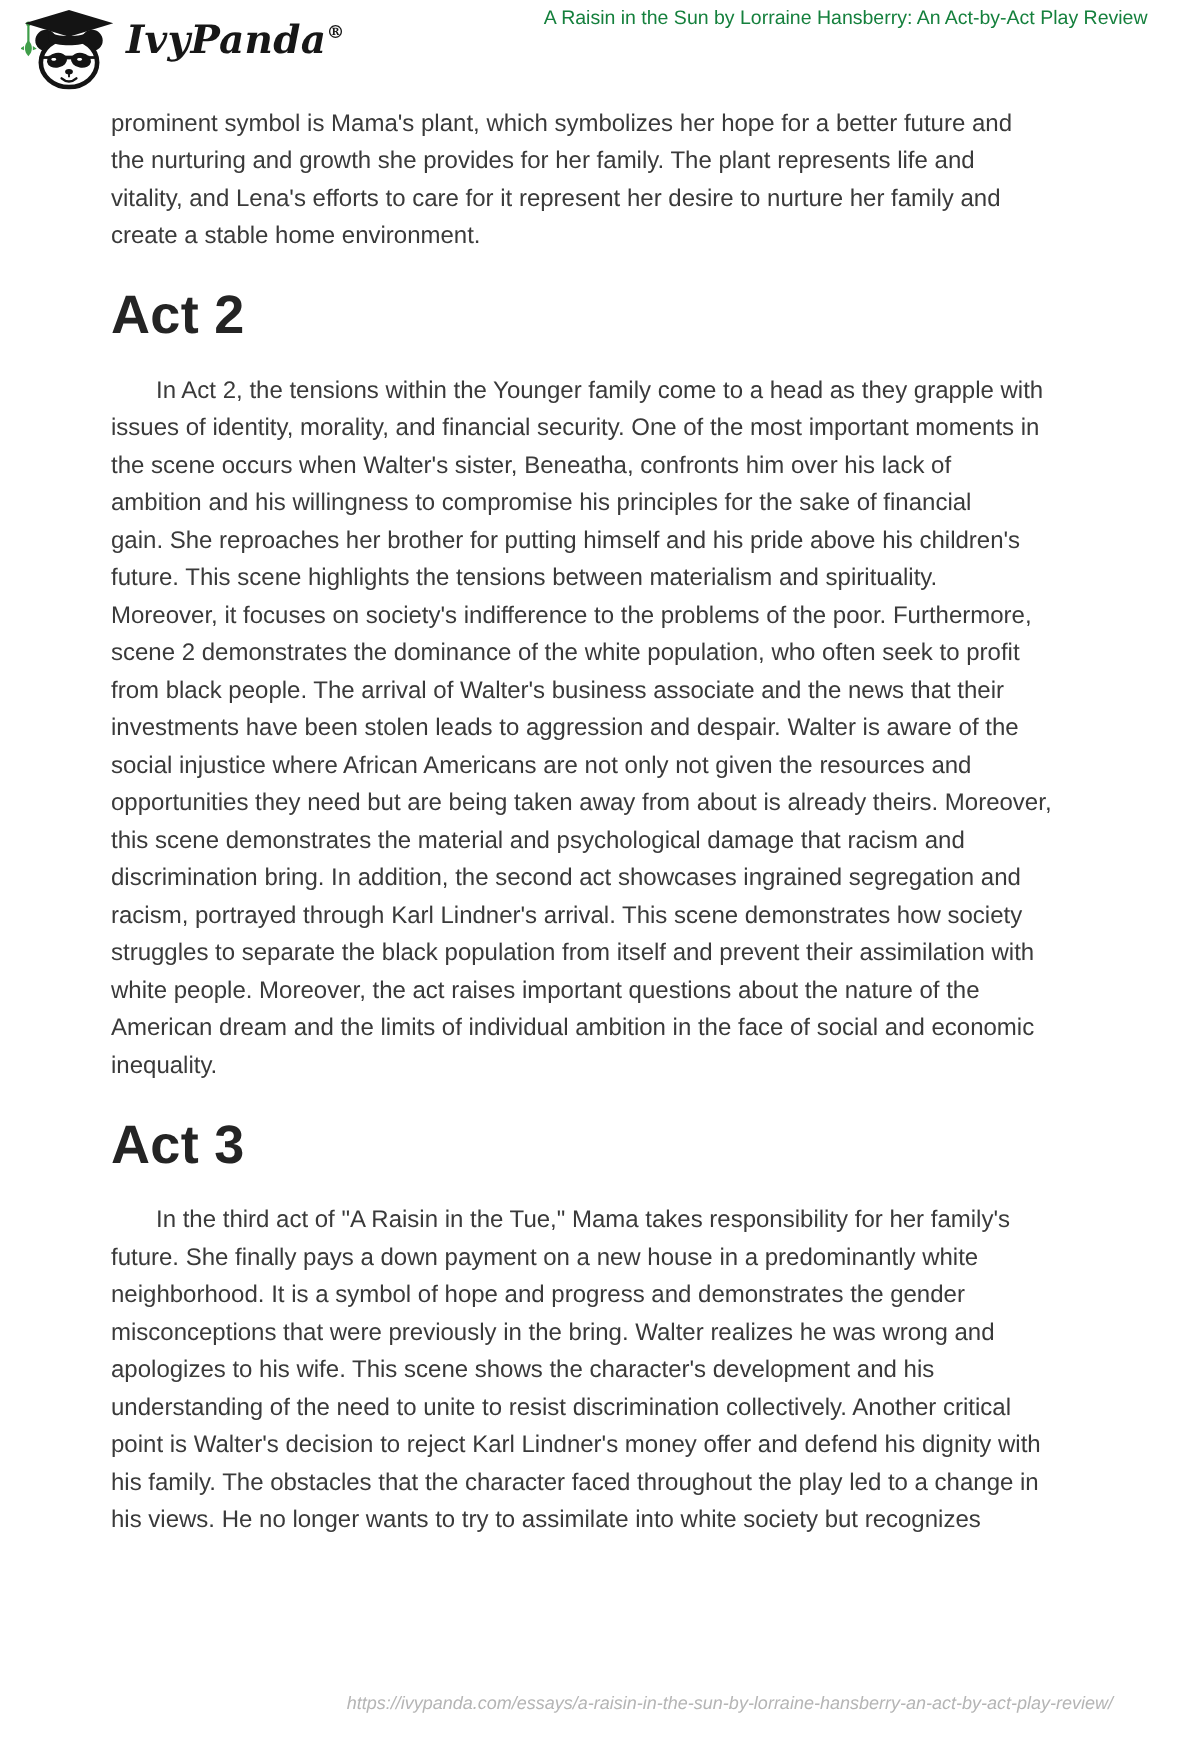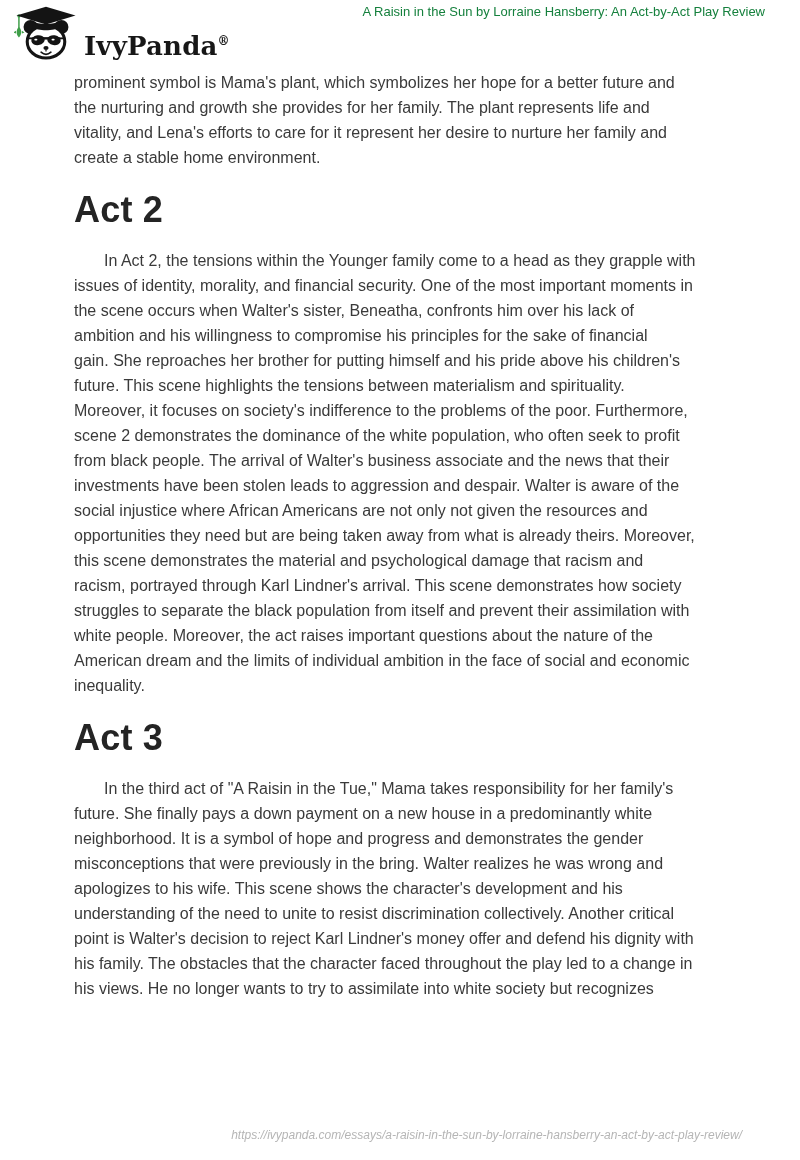--- a/index.html
+++ b/index.html
@@ -21,21 +21,22 @@
     position: absolute;
     top: 0; left: 0; right: 0;
     height: 64px;
     display: flex;
     align-items: flex-start;
     padding: 4px 35px 0 14px;
     box-sizing: border-box;
   }
   .brand {
     display: flex;
-    align-items: flex-end;
+    align-items: flex-start;
+    font-style: italic;
   }
   .brand svg { display: block; }
   .brand-name {
     font-family: "DejaVu Serif", "Liberation Serif", serif;
     font-weight: 700;
     font-size: 26px;
     color: #171717;
     margin-left: 6px;
     margin-top: 8px;
     letter-spacing: 0.2px;
@@ -145,22 +146,23 @@
         <div class="tl">issues of identity, morality, and financial security. One of the most important moments in</div>
         <div class="tl">the scene occurs when Walter's sister, Beneatha, confronts him over his lack of</div>
         <div class="tl">ambition and his willingness to compromise his principles for the sake of financial</div>
         <div class="tl">gain. She reproaches her brother for putting himself and his pride above his children's</div>
         <div class="tl">future. This scene highlights the tensions between materialism and spirituality.</div>
         <div class="tl">Moreover, it focuses on society's indifference to the problems of the poor. Furthermore,</div>
         <div class="tl">scene 2 demonstrates the dominance of the white population, who often seek to profit</div>
         <div class="tl">from black people. The arrival of Walter's business associate and the news that their</div>
         <div class="tl">investments have been stolen leads to aggression and despair. Walter is aware of the</div>
         <div class="tl">social injustice where African Americans are not only not given the resources and</div>
-        <div class="tl">opportunities they need but are being taken away from what is already theirs. Moreover,</div>
+        <div class="tl">opportunities they need but are being taken away from about is already theirs. Moreover,</div>
         <div class="tl">this scene demonstrates the material and psychological damage that racism and</div>
+        <div class="tl">discrimination bring. In addition, the second act showcases ingrained segregation and</div>
         <div class="tl">racism, portrayed through Karl Lindner's arrival. This scene demonstrates how society</div>
         <div class="tl">struggles to separate the black population from itself and prevent their assimilation with</div>
         <div class="tl">white people. Moreover, the act raises important questions about the nature of the</div>
         <div class="tl">American dream and the limits of individual ambition in the face of social and economic</div>
         <div class="tl">inequality.</div>
       </div>
       <h2 class="section-heading">Act 3</h2>
       <div class="paragraph indent-first">
         <div class="tl">In the third act of "A Raisin in the Tue," Mama takes responsibility for her family's</div>
         <div class="tl">future. She finally pays a down payment on a new house in a predominantly white</div>

